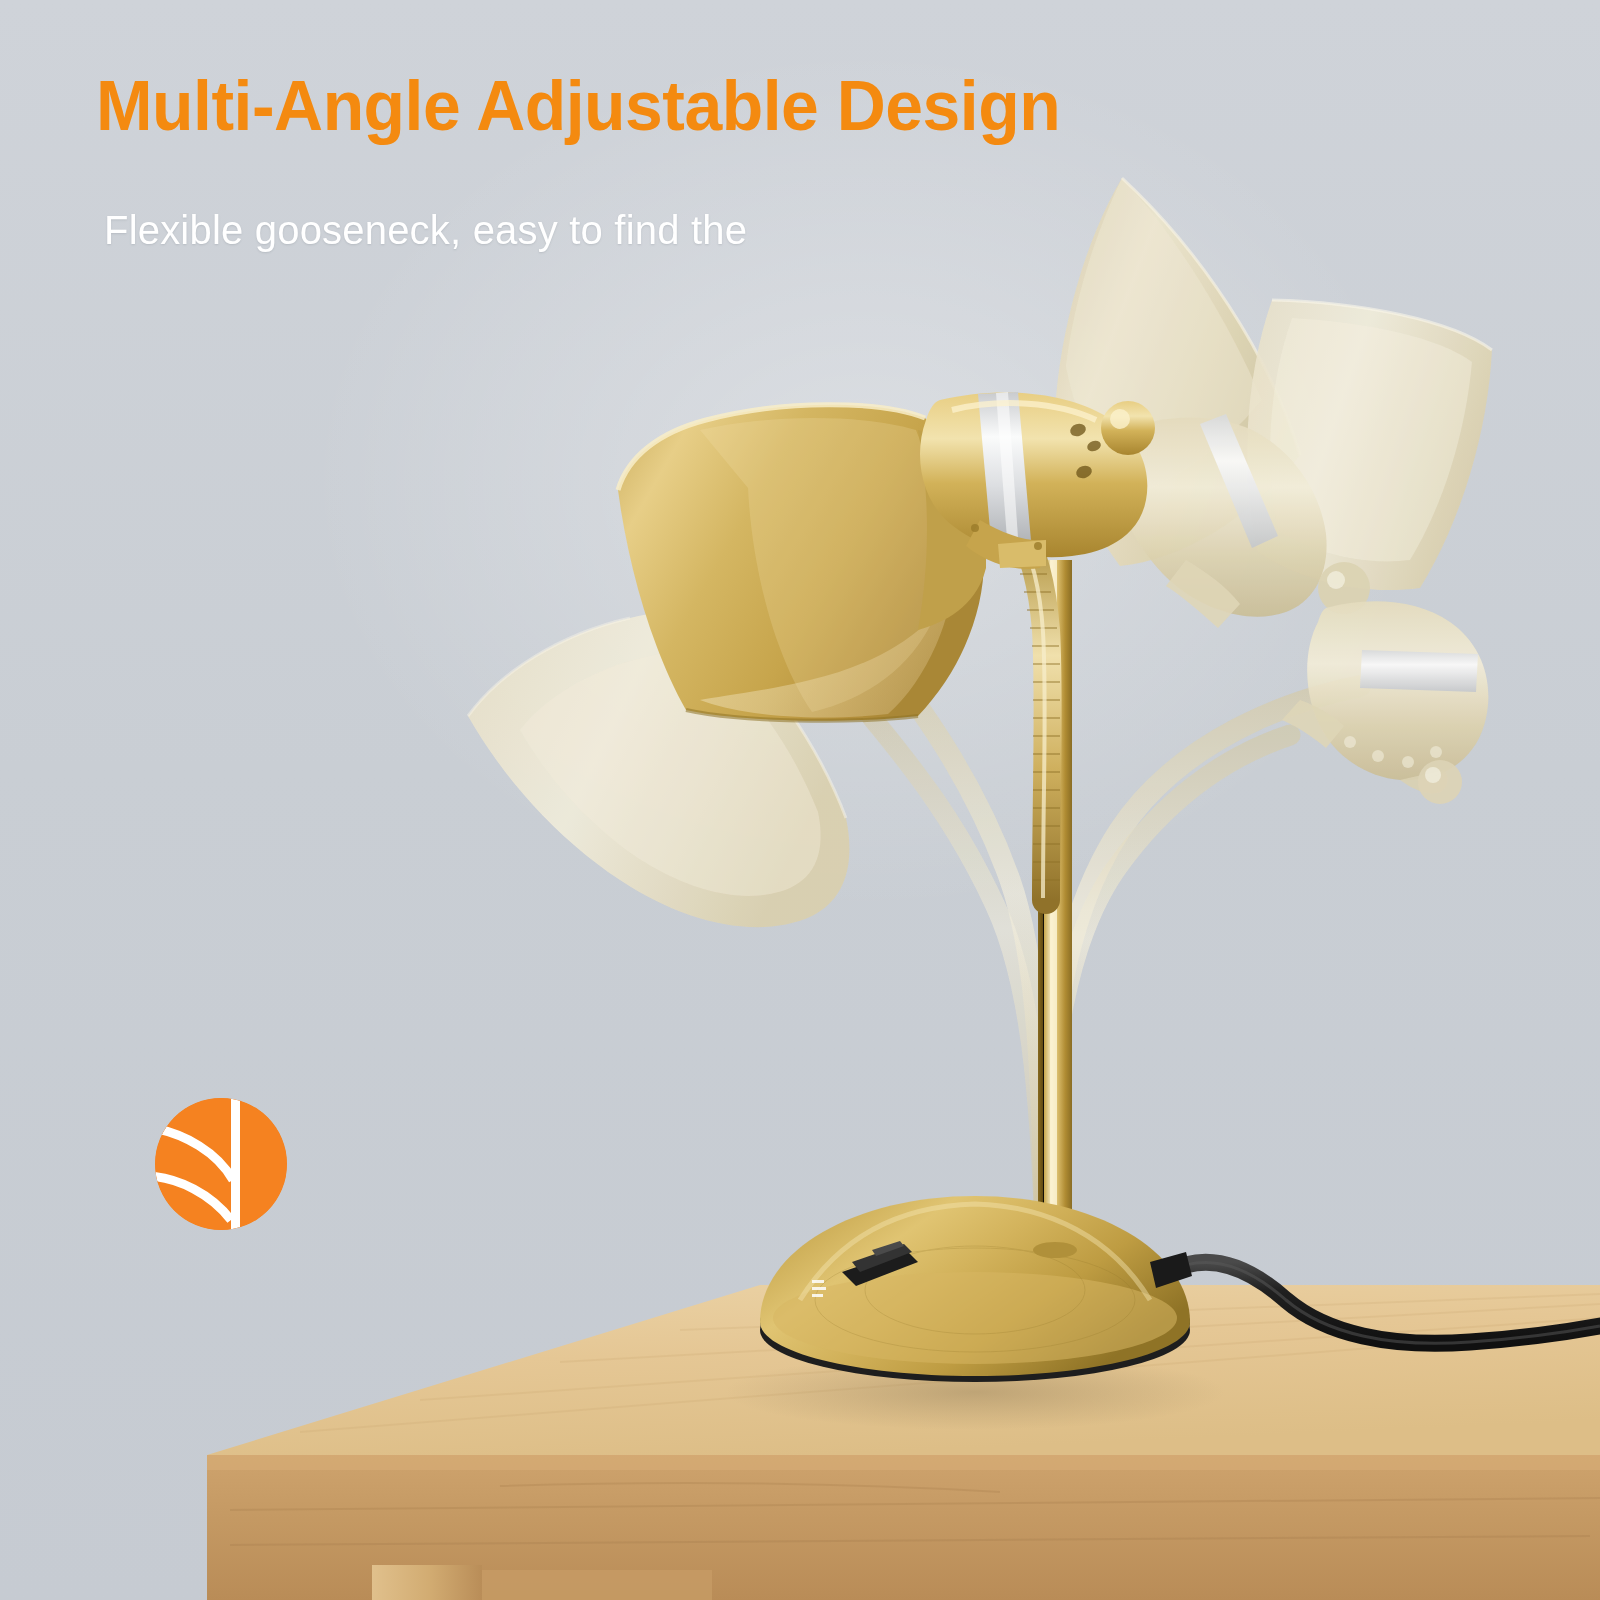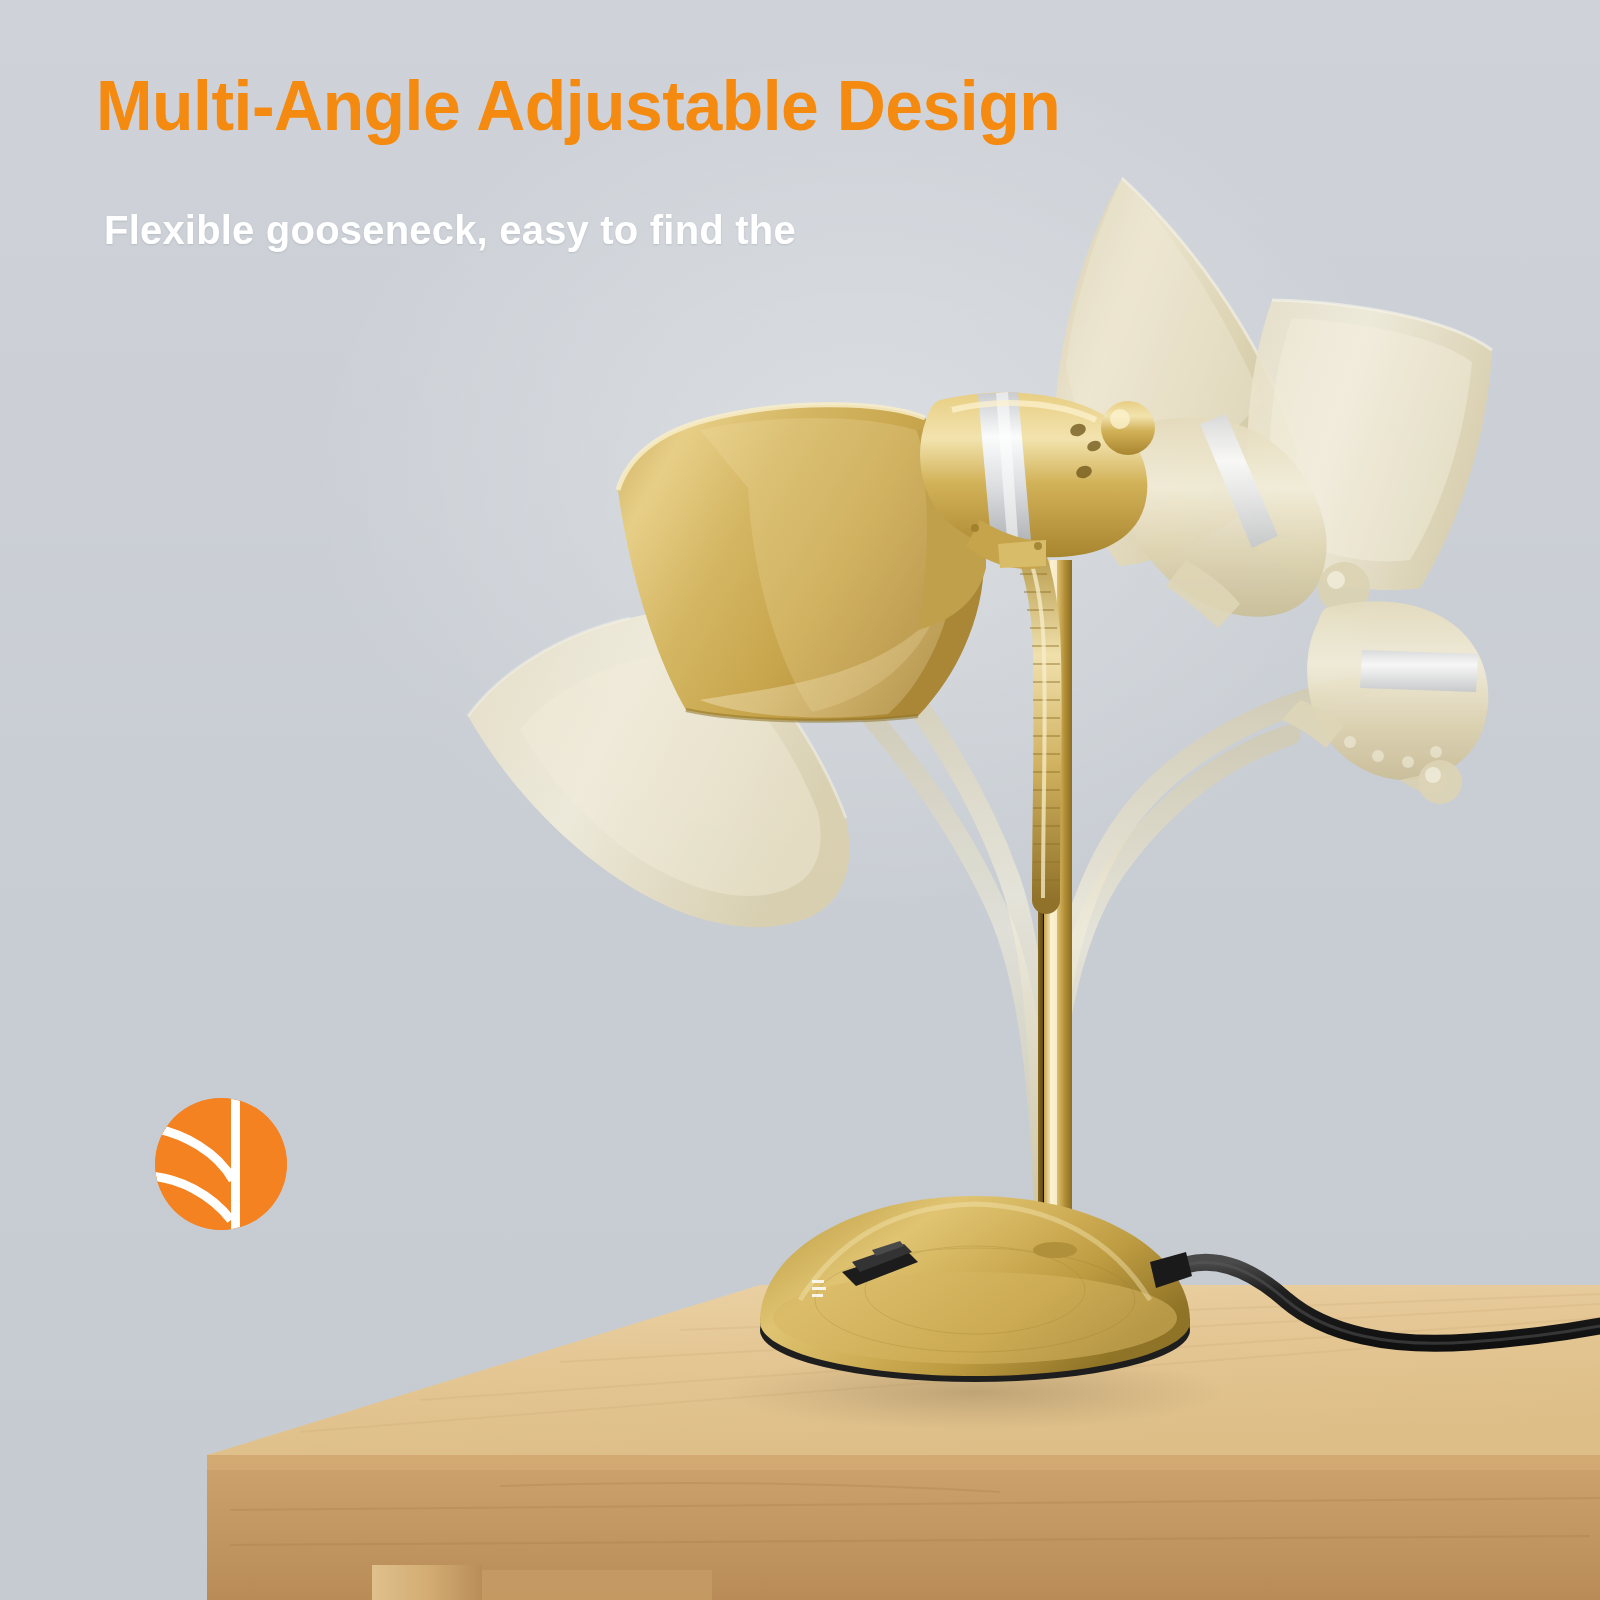--- a/index.html
+++ b/index.html
@@ -25,21 +25,21 @@
 
   
   .headline {
     position:absolute; left:96px; top:66px;
     font-size:70px; font-weight:700; letter-spacing:-0.5px;
     color:#F48A10; white-space:nowrap;
     transform:scaleX(.97); transform-origin:left center;
   }
   .sub {
     position:absolute; left:104px; top:200px;
-    font-size:40px; font-weight:700; line-height:1.52;
+    font-size:40px; font-weight:400; line-height:1.52;
     color:#ffffff; letter-spacing:.2px;
     text-shadow:0 1px 2px rgba(120,126,134,.25);
   }
   .sub span { display:block; }
 
   
   .logo-badge {
     position:absolute; left:155px; top:1098px;
     width:132px; height:132px; border-radius:50%;
     background:#F58220; overflow:hidden;

